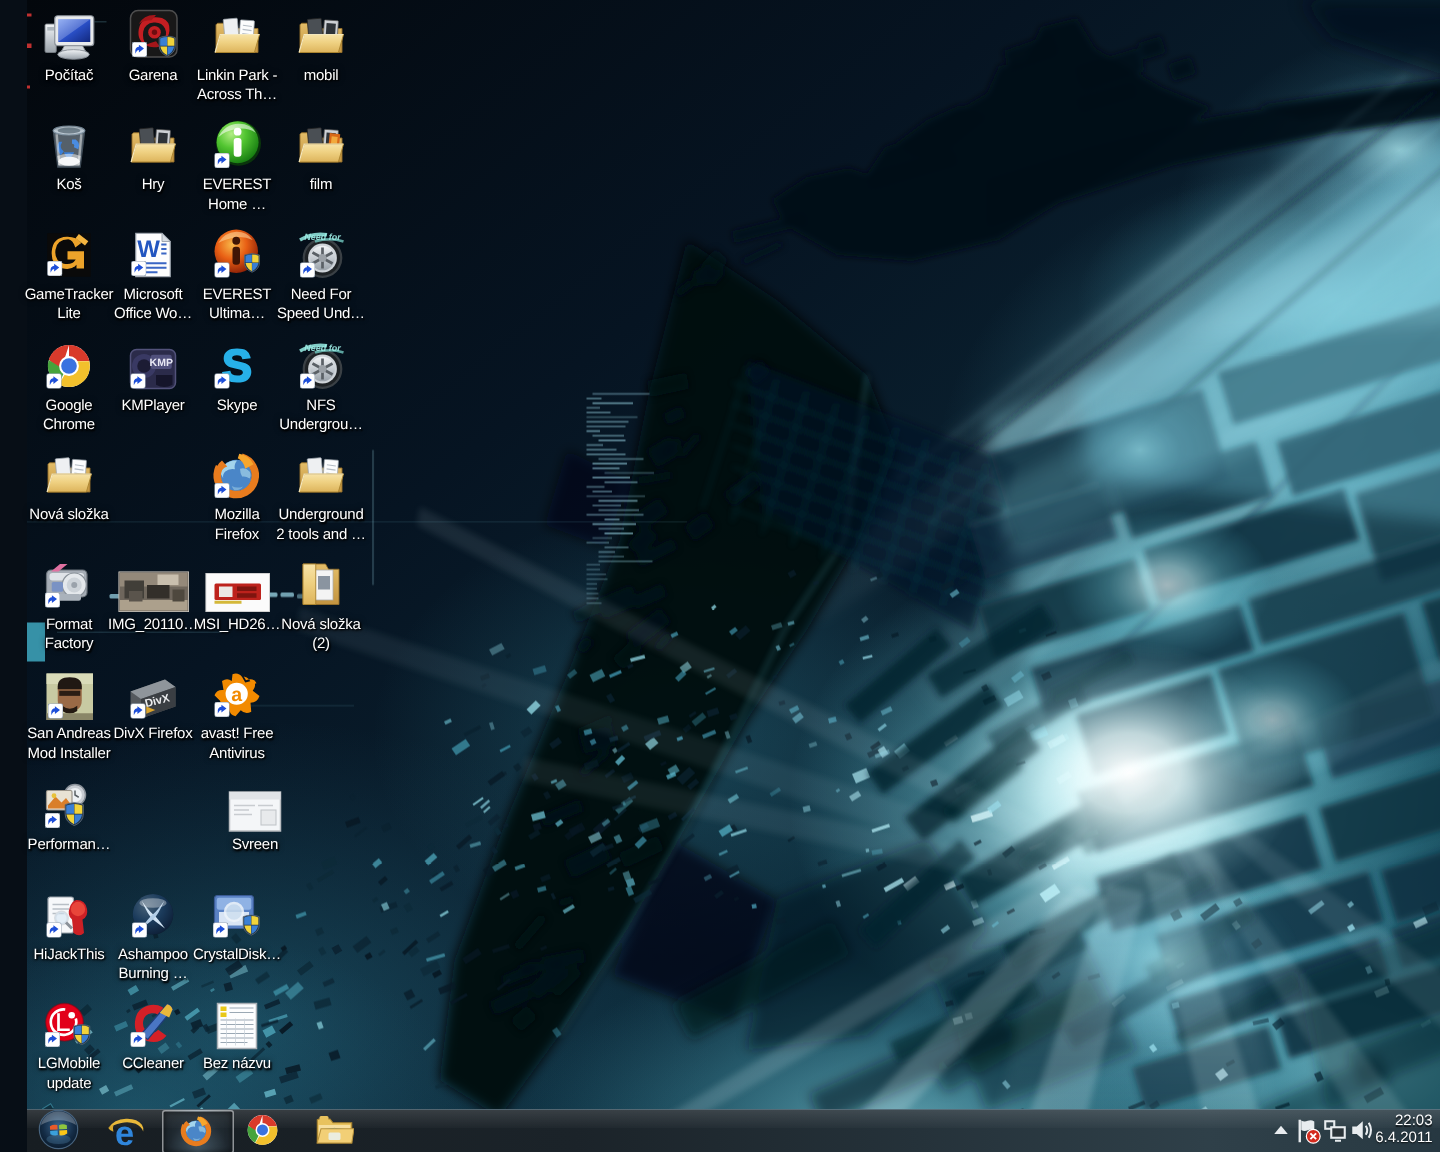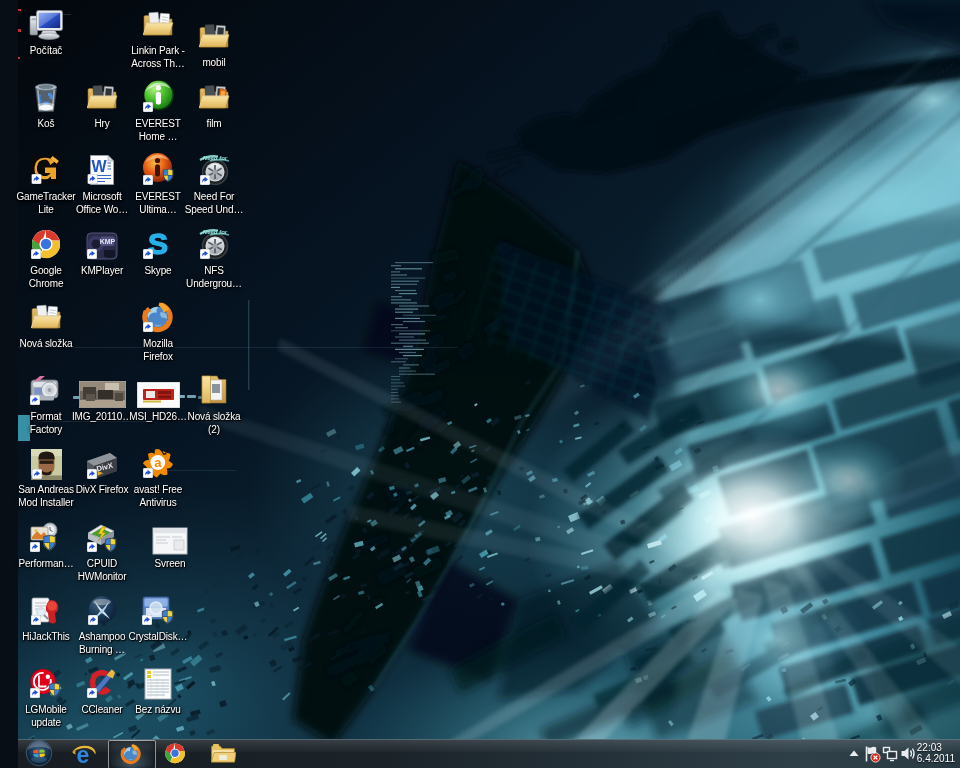--- a/index.html
+++ b/index.html
@@ -13,21 +13,21 @@
 #bar{position:absolute;left:0;top:739px;width:960px;height:29px;
 background:linear-gradient(90deg,#171d22 0%,#1b2329 38%,#25323a 62%,#2f4049 82%,#2a3b44 94%,#253640 100%);}
 #bar:before{content:"";position:absolute;left:0;top:0;width:960px;height:1px;background:rgba(140,170,185,.5);}
 #bar:after{content:"";position:absolute;left:0;top:1px;width:960px;height:12px;
 background:linear-gradient(180deg,rgba(255,255,255,.13),rgba(255,255,255,.02));}
 .tb{position:absolute;}
 #ffbtn{position:absolute;left:90px;top:740px;width:46px;height:27px;
 border:1px solid rgba(255,255,255,.5);border-radius:2px;
 background:radial-gradient(ellipse at 50% 100%,rgba(150,190,215,.38),rgba(60,80,95,.22) 60%,rgba(25,30,36,.25));
 box-shadow:inset 0 0 4px rgba(0,0,0,.6);}
-#clock{position:absolute;right:23px;top:742px;text-align:left;color:#fff;font-size:10px;line-height:11px;
+#clock{position:absolute;right:23px;top:742px;text-align:right;color:#fff;font-size:10px;line-height:11px;
 text-shadow:0 1px 1px rgba(0,0,0,.8);}
 #sdesk{position:absolute;right:0;top:739px;width:12px;height:29px;
 background:linear-gradient(180deg,#4a565e,#2a343a 40%,#1c2428);border-left:1px solid #0a0d10;
 box-shadow:inset 1px 0 0 rgba(255,255,255,.25);}
 </style></head>
 <body>
 <div id="desk">
 <svg id="wp" width="960" height="768" viewBox="0 0 960 768">
 <defs>
 <linearGradient id="bg" x1="0" y1="0" x2="1" y2="1">
@@ -862,33 +862,48 @@
 <rect x="8.5" y="2.5" width="26" height="20" rx="2" fill="#e8eaec" stroke="#8a9199" stroke-width=".8"></rect>
 <rect x="10.8" y="4.8" width="21.4" height="15.2" fill="url(#scrn)"></rect>
 <path d="M10.8 4.8 L32.2 4.8 L10.8 20 Z" fill="#fff" opacity=".22"></path>
 <path d="M15 22.5 L27 22.5 L29 26 L13 26 Z" fill="#d2d6da" stroke="#8a9199" stroke-width=".6"></path>
 <ellipse cx="21" cy="28.3" rx="10.5" ry="3.2" fill="url(#silver)" stroke="#8a9199" stroke-width=".6"></ellipse>
 </svg>
       </div>
       <div class="lbl">Počítač</div>
     </div>
 
+<div class="cell" style="left:46px;top:8px">
+      <div class="ico">
+<svg width="37" height="36" viewBox="0 0 37 36">
+<rect x="3" y="1" width="31" height="31" rx="5" fill="#181818" stroke="#4e4e4e" stroke-width="1"></rect>
+<path d="M18.5 5.5 Q10 5.5 8.5 13.5 Q7.2 21.5 14 24.5 Q10.5 20.5 11.5 15 Q12.6 9.5 18.5 9 Q24 8.6 26 13 Q28 17.5 24.5 21 Q28.5 19.5 29 14.5 Q29.5 8 24 6 Q21 5.2 18.5 5.5 Z" fill="#c41e22"></path>
+<path d="M8.5 10 Q12 3.5 20 4 L17 7.5 Q11.5 7.5 8.5 10 Z" fill="#a5161a"></path>
+<circle cx="19" cy="15.5" r="4.2" fill="#c41e22"></circle>
+<circle cx="19" cy="15.5" r="1.8" fill="#6e0d10"></circle>
+<path d="M13 24 Q17 26.5 22.5 25 L20 21.5 Q16 22.5 13 24 Z" fill="#a5161a"></path>
+<use href="#shield" x="21" y="17" width="13" height="15"></use>
+<use href="#arrow" x="4" y="22" width="10" height="10"></use>
+</svg>
+      </div>
+      <div class="lbl">Garena</div>
+    </div>
 
 <div class="cell" style="left:102px;top:8px">
       <div class="ico">
 <svg width="34" height="34" viewBox="0 0 34 34">
 <use href="#fold" width="34" height="34"></use>
           <use href="#docs" width="34" height="34"></use>
           <use href="#foldf" width="34" height="34"></use>
 </svg>
       </div>
       <div class="lbl">Linkin Park -<br>Across Th…</div>
     </div>
 
-<div class="cell" style="left:158px;top:20px">
+<div class="cell" style="left:158px;top:8px">
       <div class="ico">
 <svg width="34" height="34" viewBox="0 0 34 34">
 <use href="#fold" width="34" height="34"></use>
           <use href="#ddocs" width="34" height="34"></use>
           <use href="#foldf" width="34" height="34"></use>
 </svg>
       </div>
       <div class="lbl">mobil</div>
     </div>
 
@@ -1090,20 +1105,30 @@
 <path d="M14.5 25 Q18 27 22 25.3 Q20 28.2 16.2 27.8 Q15 26.6 14.5 25 Z" fill="#98c8e4" opacity=".6"></path>
 <circle cx="17.5" cy="18" r="12.7" fill="none" stroke="#e87c1e" stroke-width="5" stroke-dasharray="62 18" transform="rotate(286 17.5 18)"></circle>
 <path d="M19.5 3.5 Q26 4.5 29 10.5 L23.5 13.5 Q22.5 8.5 18.5 6.5 Z" fill="#f6a62c"></path>
 <path d="M4.6 15.5 Q3.8 11 8 8 L11.5 12 Q8 13 7.2 16.5 Z" fill="#e87c1e"></path>
 <use href="#arrow" x="3" y="23" width="10" height="10"></use>
 </svg>
       </div>
       <div class="lbl">Mozilla<br>Firefox</div>
     </div>
 
+<div class="cell" style="left:158px;top:301px">
+      <div class="ico">
+<svg width="34" height="34" viewBox="0 0 34 34">
+<use href="#fold" width="34" height="34"></use>
+          <use href="#docs" width="34" height="34"></use>
+          <use href="#foldf" width="34" height="34"></use>
+</svg>
+      </div>
+      <div class="lbl">Underground<br>2 tools and …</div>
+    </div>
 
 <div class="cell" style="left:-10px;top:374px">
       <div class="ico">
 <svg width="36" height="36" viewBox="0 0 36 36">
 <rect x="3" y="8" width="27" height="18" rx="3" fill="#a6adb6" stroke="#6a727a" stroke-width=".8"></rect>
 <rect x="5" y="10" width="23" height="5" rx="2" fill="#dfe3e8"></rect>
 <circle cx="21.5" cy="18" r="8" fill="#e4e8ec" stroke="#8a929a" stroke-width=".8"></circle>
 <circle cx="21.5" cy="18" r="5" fill="#cdd3d9"></circle>
 <circle cx="21.5" cy="18" r="2" fill="#9aa2ab"></circle>
 <path d="M6 9 L12 4 L17 4 L11 9 Z" fill="#e070a0"></path>
@@ -1209,34 +1234,20 @@
 <rect x="3" y="6" width="17" height="13" rx="1" fill="#e8e2d4" stroke="#9a948a" stroke-width=".8"></rect>
 <path d="M4 16 L9 10 L13 14 L16 11 L19 15 L19 18 L4 18 Z" fill="#d97f2a"></path>
 <circle cx="8" cy="9.5" r="1.6" fill="#e8c23a"></circle>
 <use href="#shield" x="14" y="13" width="15" height="17"></use>
 <use href="#arrow" x="2" y="21" width="10" height="10"></use>
 </svg>
       </div>
       <div class="lbl">Performan…</div>
     </div>
 
-<div class="cell" style="left:46px;top:521px">
-      <div class="ico">
-<svg width="36" height="34" viewBox="0 0 36 34">
-<path d="M4 12 L17 4 L30 10 L17 18 Z" fill="#e8eaec" stroke="#9aa2aa" stroke-width=".7"></path>
-<path d="M4 12 L17 18 L17 24 L4 18 Z" fill="#b8bfc6"></path>
-<path d="M17 18 L30 10 L30 16 L17 24 Z" fill="#8f979e"></path>
-<path d="M7 13 L17 7 L27 11.5 L17 17 Z" fill="#4a9a3a"></path>
-<path d="M18 6 L14 13 L17.5 13 L14.5 20 L22 11.5 L18.5 11.5 L22 6 Z" fill="#f2d018" stroke="#9a7a00" stroke-width=".5"></path>
-<use href="#shield" x="20" y="16" width="13" height="15"></use>
-<use href="#arrow" x="3" y="21" width="10" height="10"></use>
-</svg>
-      </div>
-      <div class="lbl">CPUID<br>HWMonitor</div>
-    </div>
 
 <div class="cell" style="left:114px;top:521px">
       <div class="ico">
 <svg width="36" height="28" viewBox="0 0 36 28">
 <rect x="1" y="1" width="34" height="26" fill="#f4f6f8" stroke="#b8bcc0" stroke-width="1"></rect>
 <rect x="1" y="1" width="34" height="5" fill="#dfe3e7"></rect>
 <g stroke="#c8ccd0" stroke-width="1">
             <path d="M4 10 L18 10 M4 13 L14 13 M4 16 L16 16 M20 10 L30 10"></path>
           </g>
 <rect x="22" y="13" width="10" height="10" fill="#e8eaec" stroke="#c0c4c8" stroke-width=".7"></rect>

